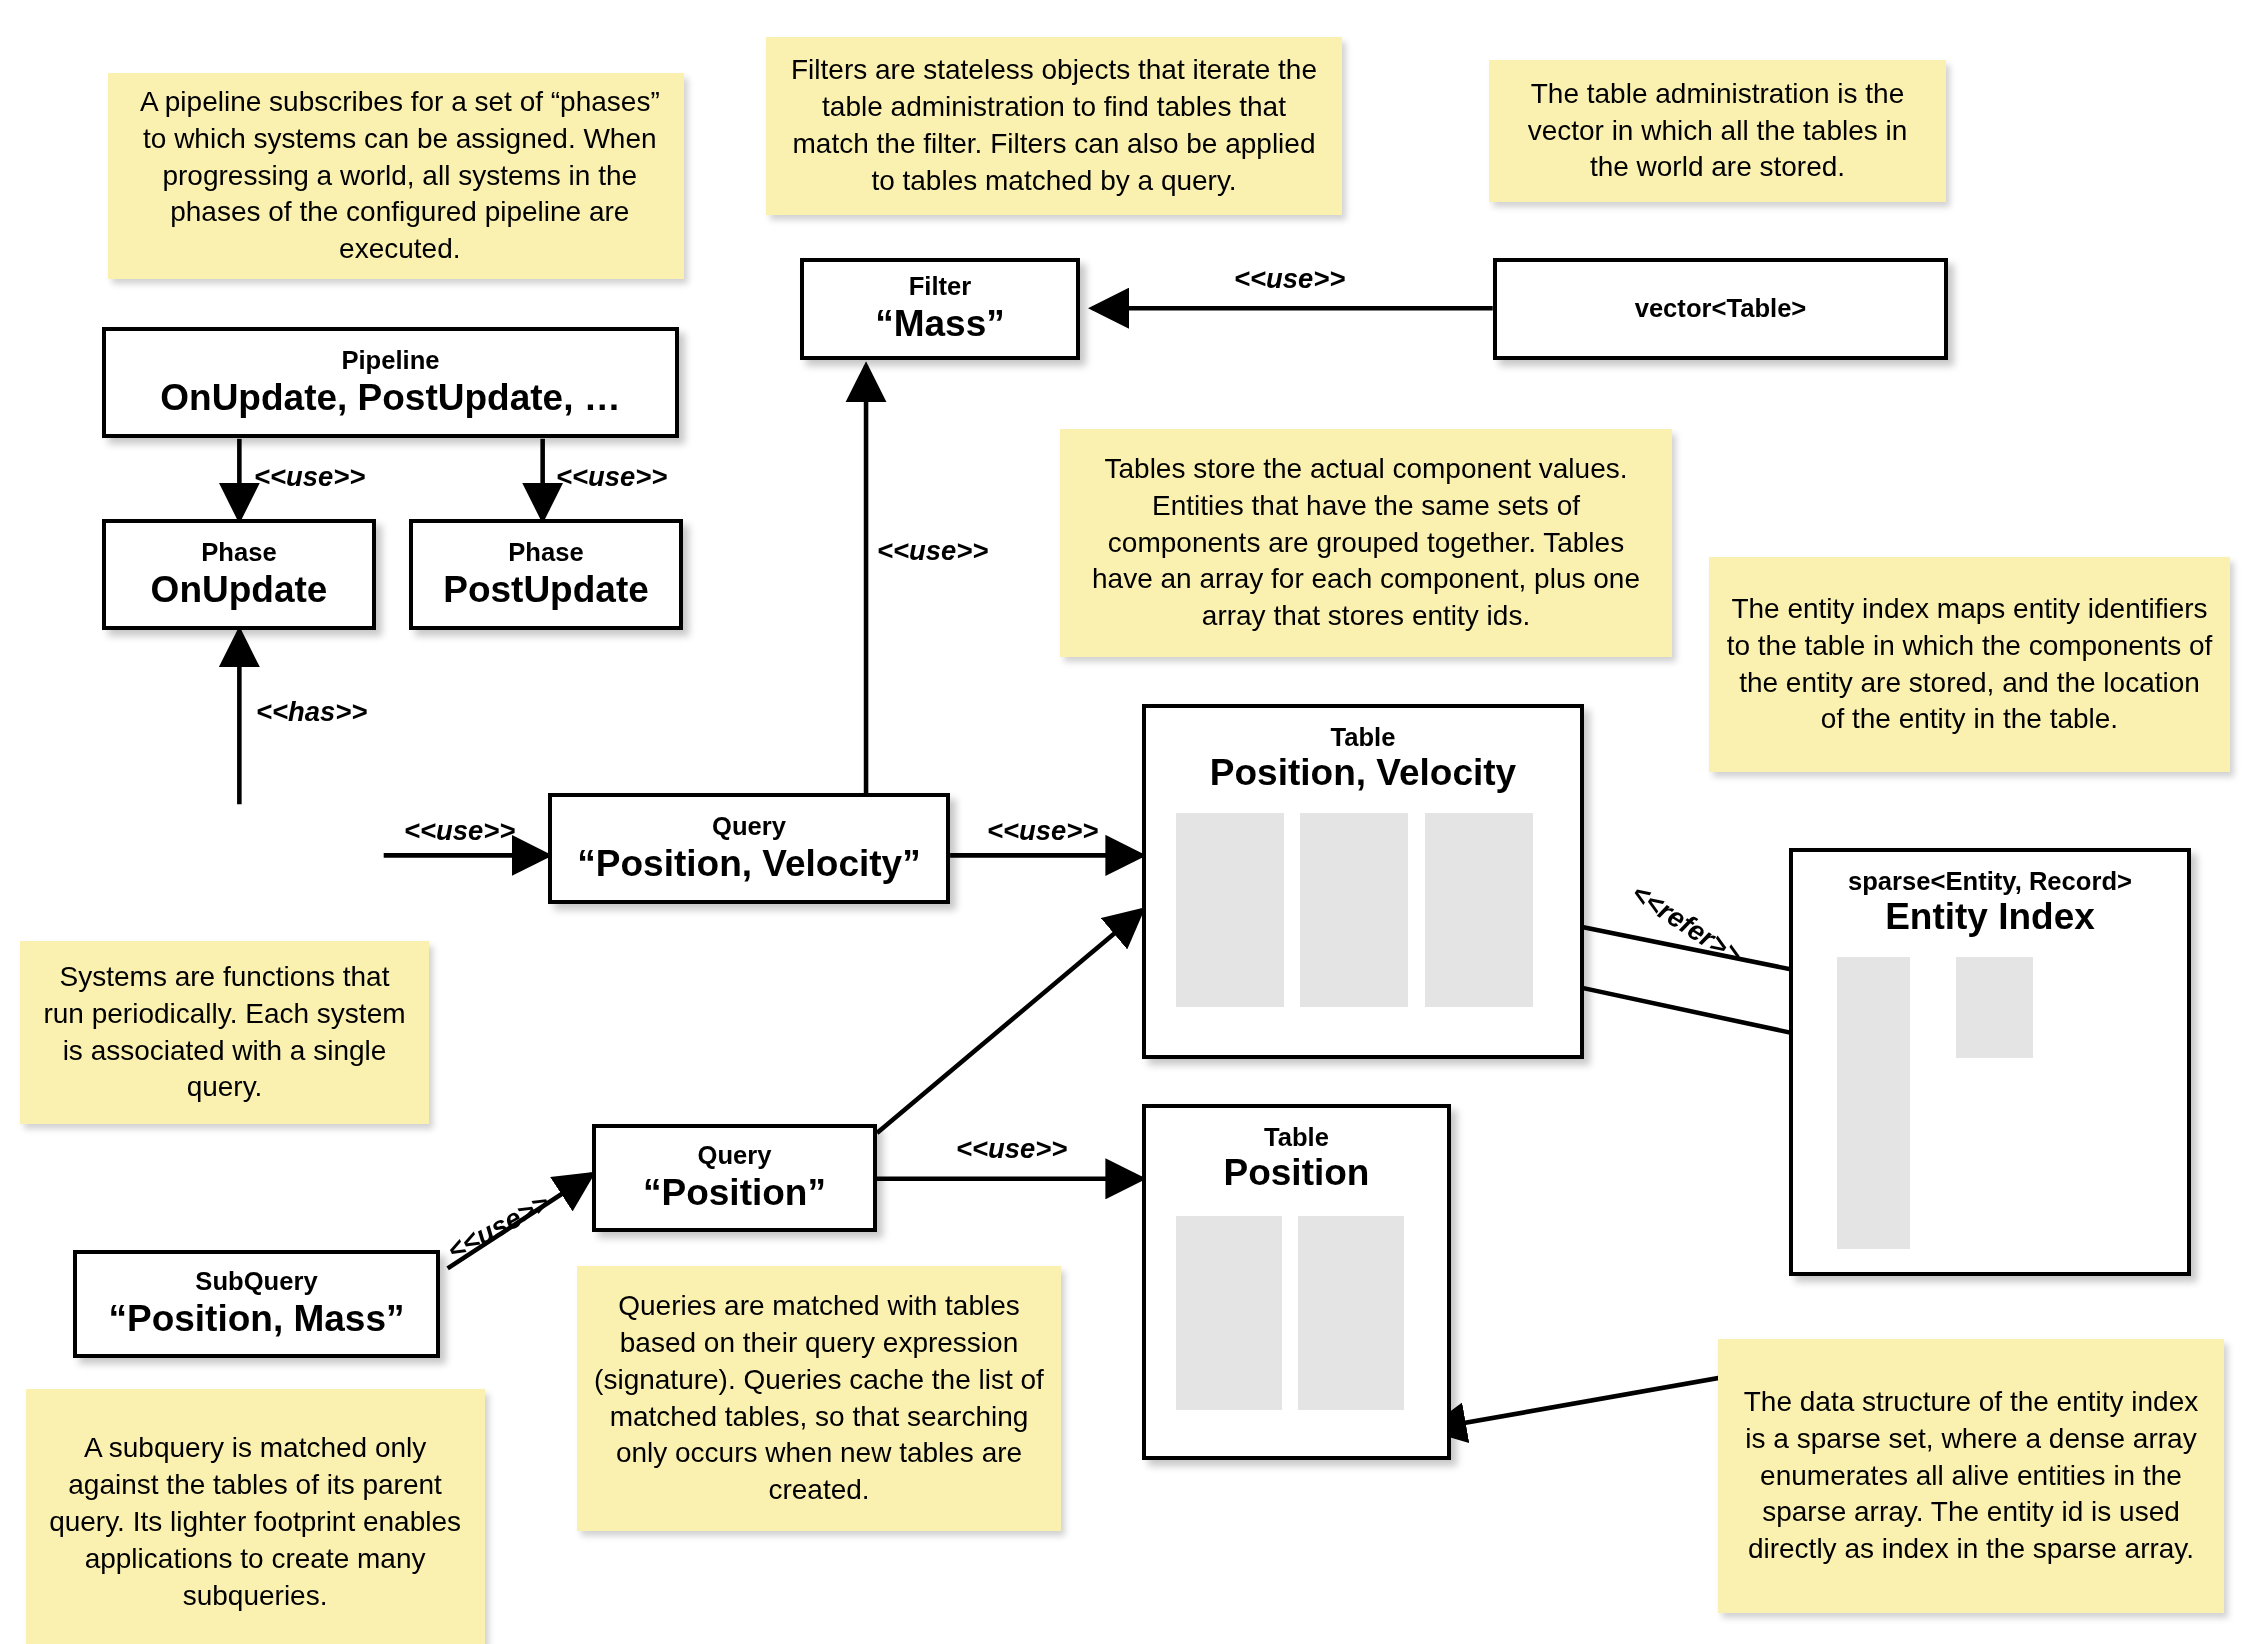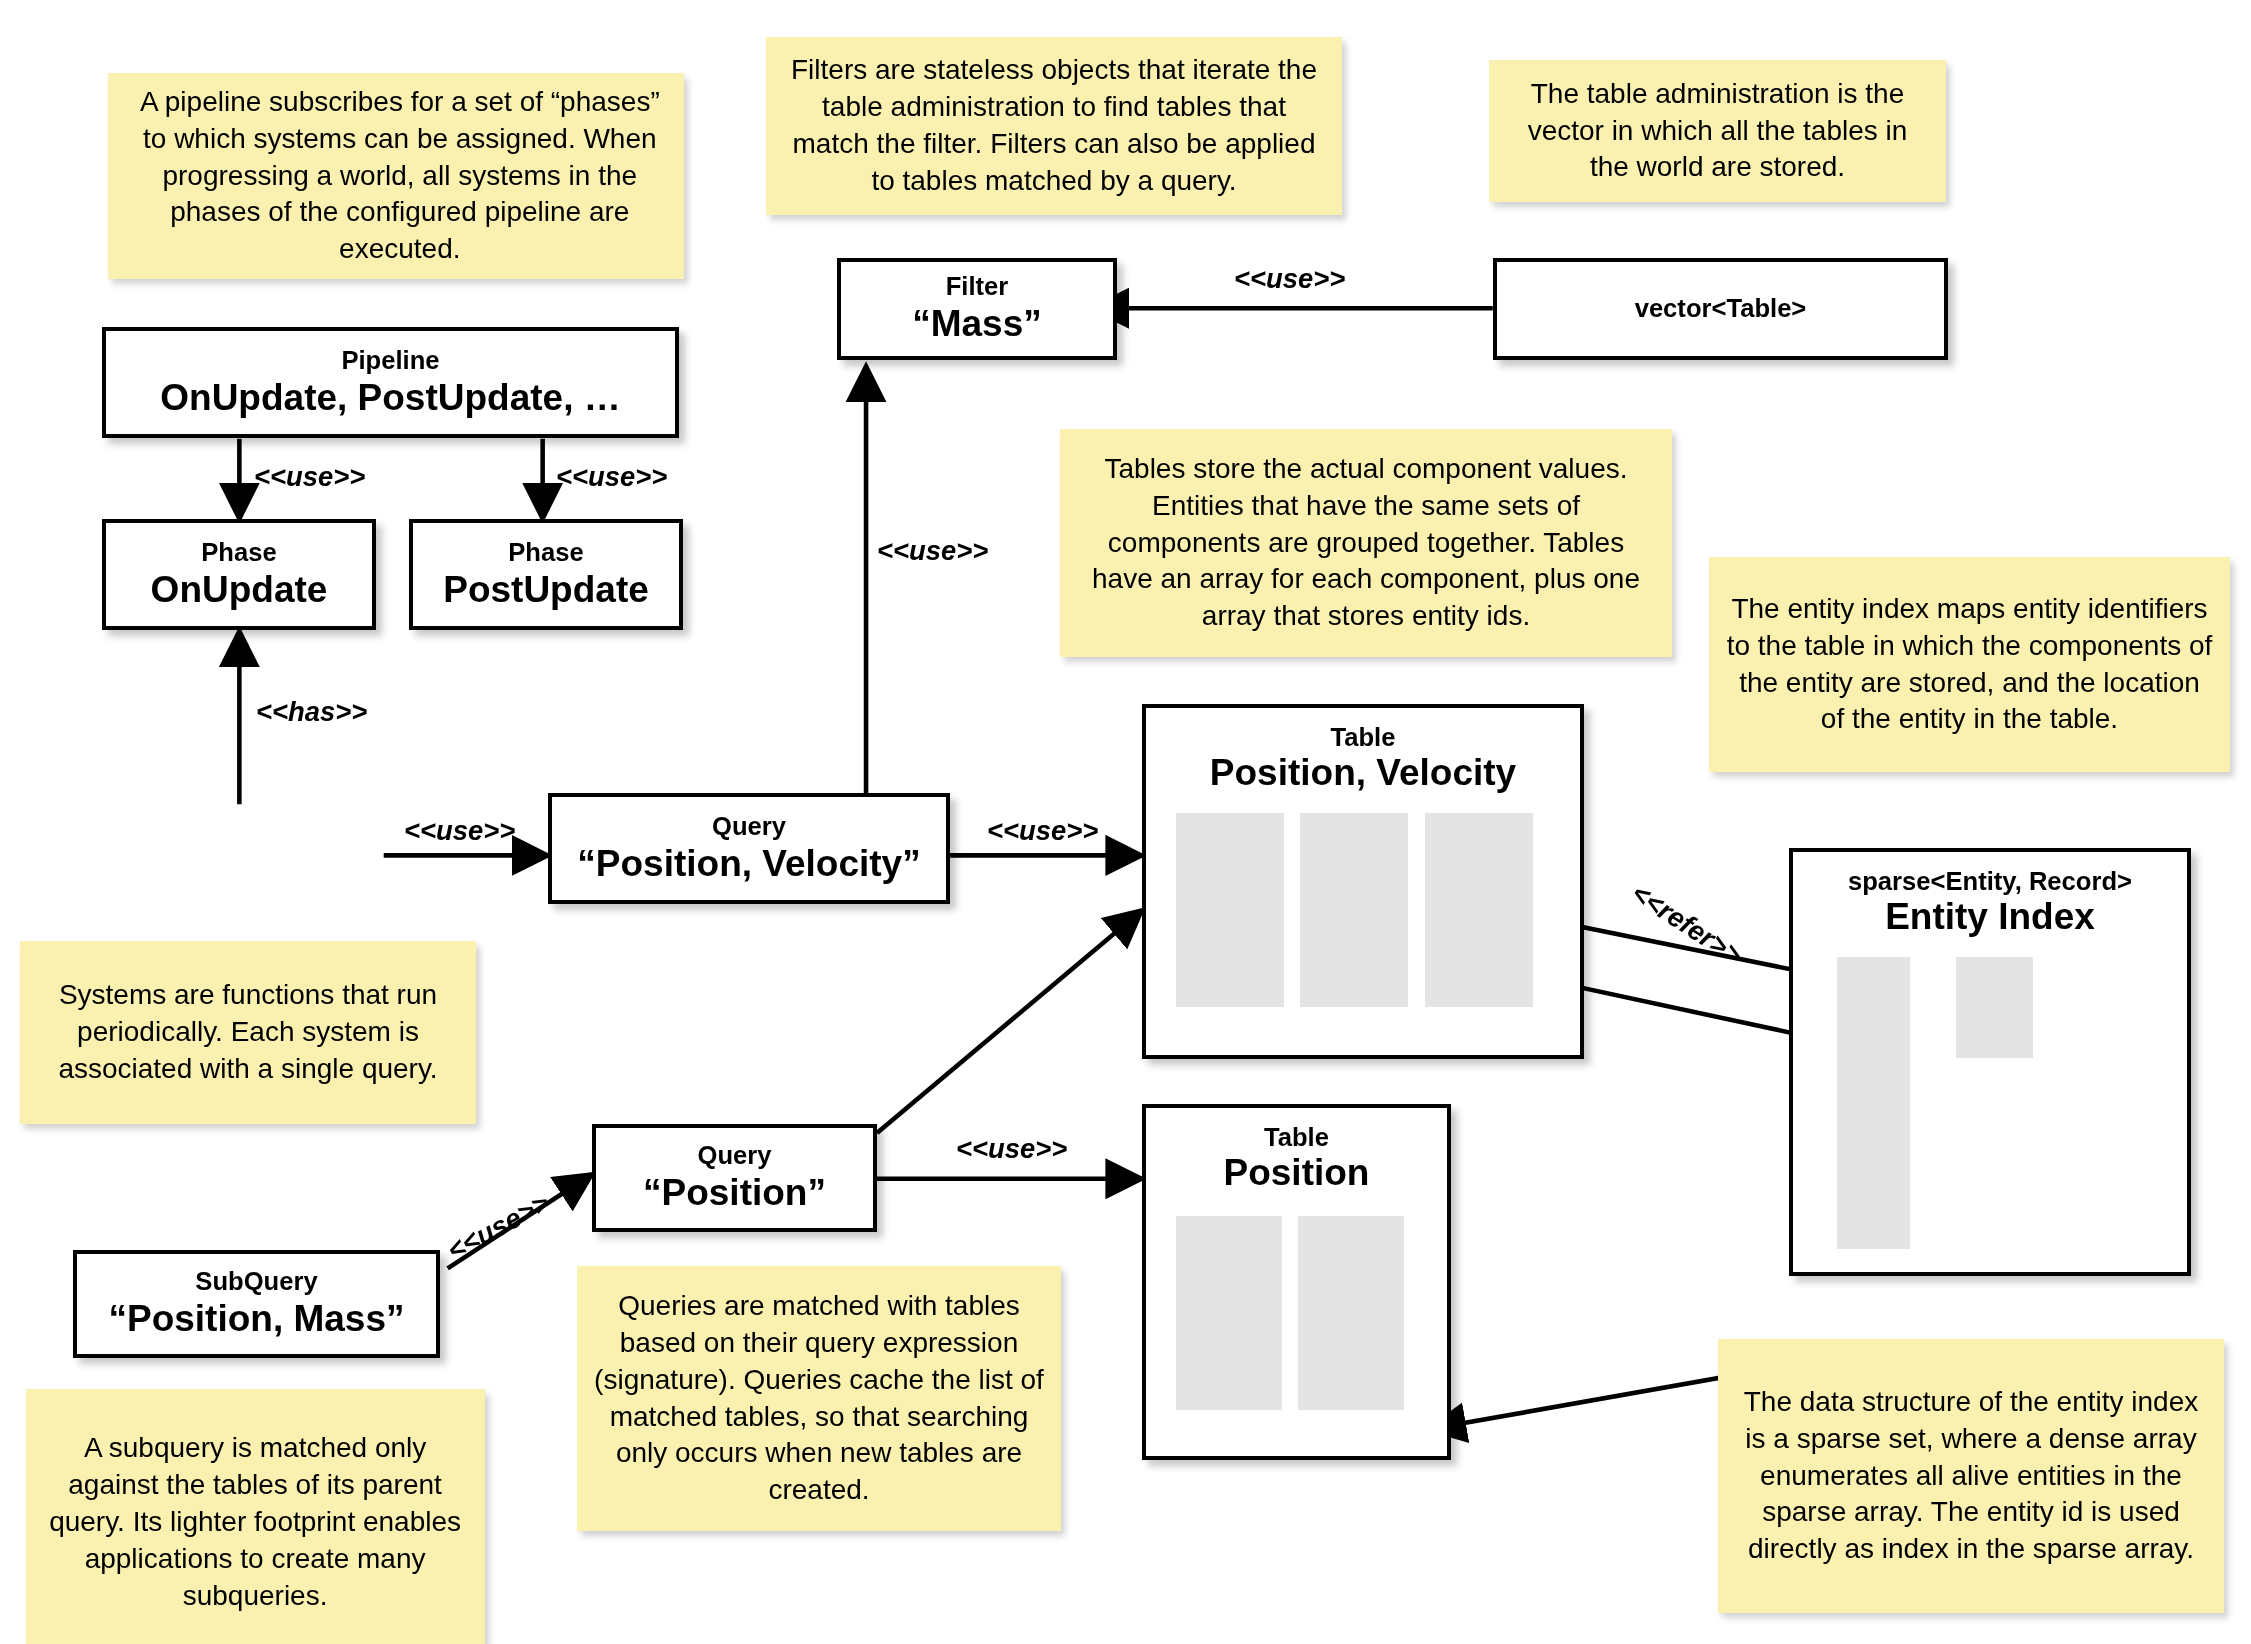--- a/index.html
+++ b/index.html
@@ -152,21 +152,21 @@
   <div class="note" style="left:108px; top:73px; width:576px; height:206px;padding-left:24px;">A pipeline subscribes for a set of “phases” to which systems can be assigned. When progressing a world, all systems in the phases of the configured pipeline are executed.</div>
 
   <div class="note" style="left:766px; top:37px; width:576px; height:178px;">Filters are stateless objects that iterate the table administration to find tables that match the filter. Filters can also be applied to tables matched by a query.</div>
 
   <div class="note" style="left:1489px; top:60px; width:457px; height:142px;">The table administration is the vector in which all the tables in the world are stored.</div>
 
   <div class="note" style="left:1060px; top:429px; width:612px; height:228px;">Tables store the actual component values. Entities that have the same sets of components are grouped together. Tables have an array for each component, plus one array that stores entity ids.</div>
 
   <div class="note" style="left:1709px; top:557px; width:521px; height:215px;">The entity index maps entity identifiers to the table in which the components of the entity are stored, and the location of the entity in the table.</div>
 
-  <div class="note" style="left:20px; top:941px; width:456px; height:183px;">Systems are functions that run periodically. Each system is associated with a single query.</div>
+  <div class="note" style="left:20px; top:941px; width:409px; height:183px;">Systems are functions that run periodically. Each system is associated with a single query.</div>
 
   <div class="note" style="left:577px; top:1266px; width:484px; height:265px;">Queries are matched with tables based on their query expression (signature). Queries cache the list of matched tables, so that searching only occurs when new tables are created.</div>
 
   <div class="note" style="left:25.6px; top:1389px; width:459px; height:267px;">A subquery is matched only against the tables of its parent query. Its lighter footprint enables applications to create many subqueries.</div>
 
   <div class="note" style="left:1718px; top:1339px; width:506px; height:274px;">The data structure of the entity index is a sparse set, where a dense array enumerates all alive entities in the sparse array. The entity id is used directly as index in the sparse array.</div>
 
   <div class="box" style="left:102px; top:327px; width:577px; height:111px;">
     <div class="stereo">Pipeline</div>
     <div class="name">OnUpdate, PostUpdate, …</div>
@@ -191,21 +191,21 @@
   <div class="box" style="left:592px; top:1124px; width:285px; height:108px;">
     <div class="stereo">Query</div>
     <div class="name">“Position”</div>
   </div>
 
   <div class="box" style="left:73px; top:1250px; width:367px; height:108px;">
     <div class="stereo">SubQuery</div>
     <div class="name">“Position, Mass”</div>
   </div>
 
-  <div class="box" style="left:800px; top:258px; width:280px; height:102px;margin-left:37px;">
+  <div class="box" style="left:800px; top:258px; width:280px; height:102px;">
     <div class="stereo">Filter</div>
     <div class="name">“Mass”</div>
   </div>
 
   <div class="box" style="left:1493px; top:258px; width:455px; height:102px;">
     <div class="stereo">vector&lt;Table&gt;</div>
   </div>
 
   <div class="tablebox" style="left:1142px; top:704px; width:442px; height:355px;">
     <div class="ttitle">

